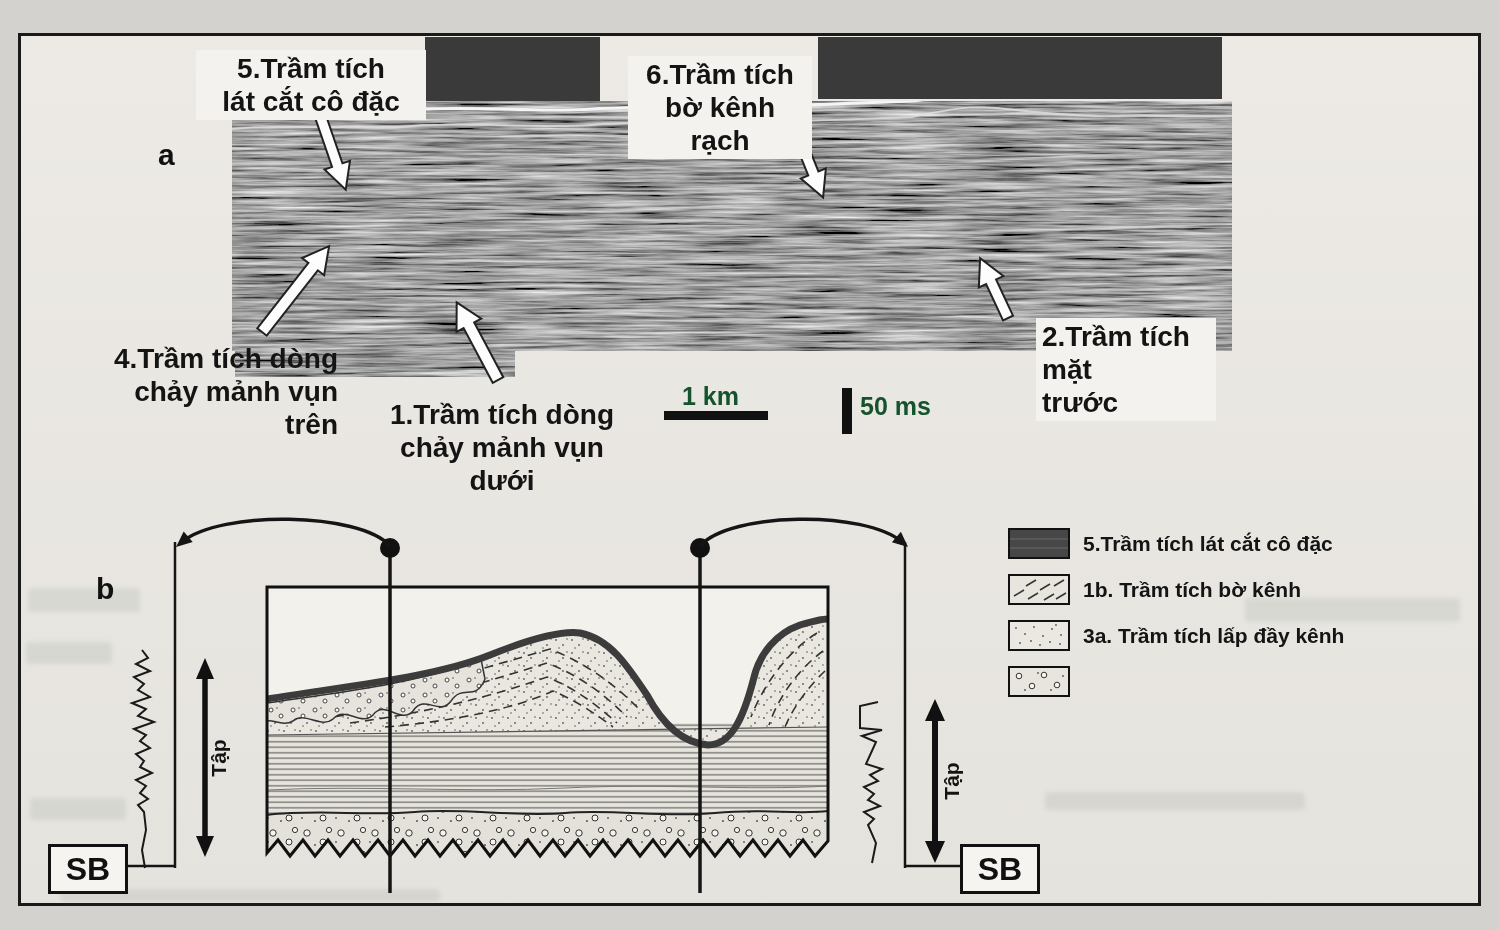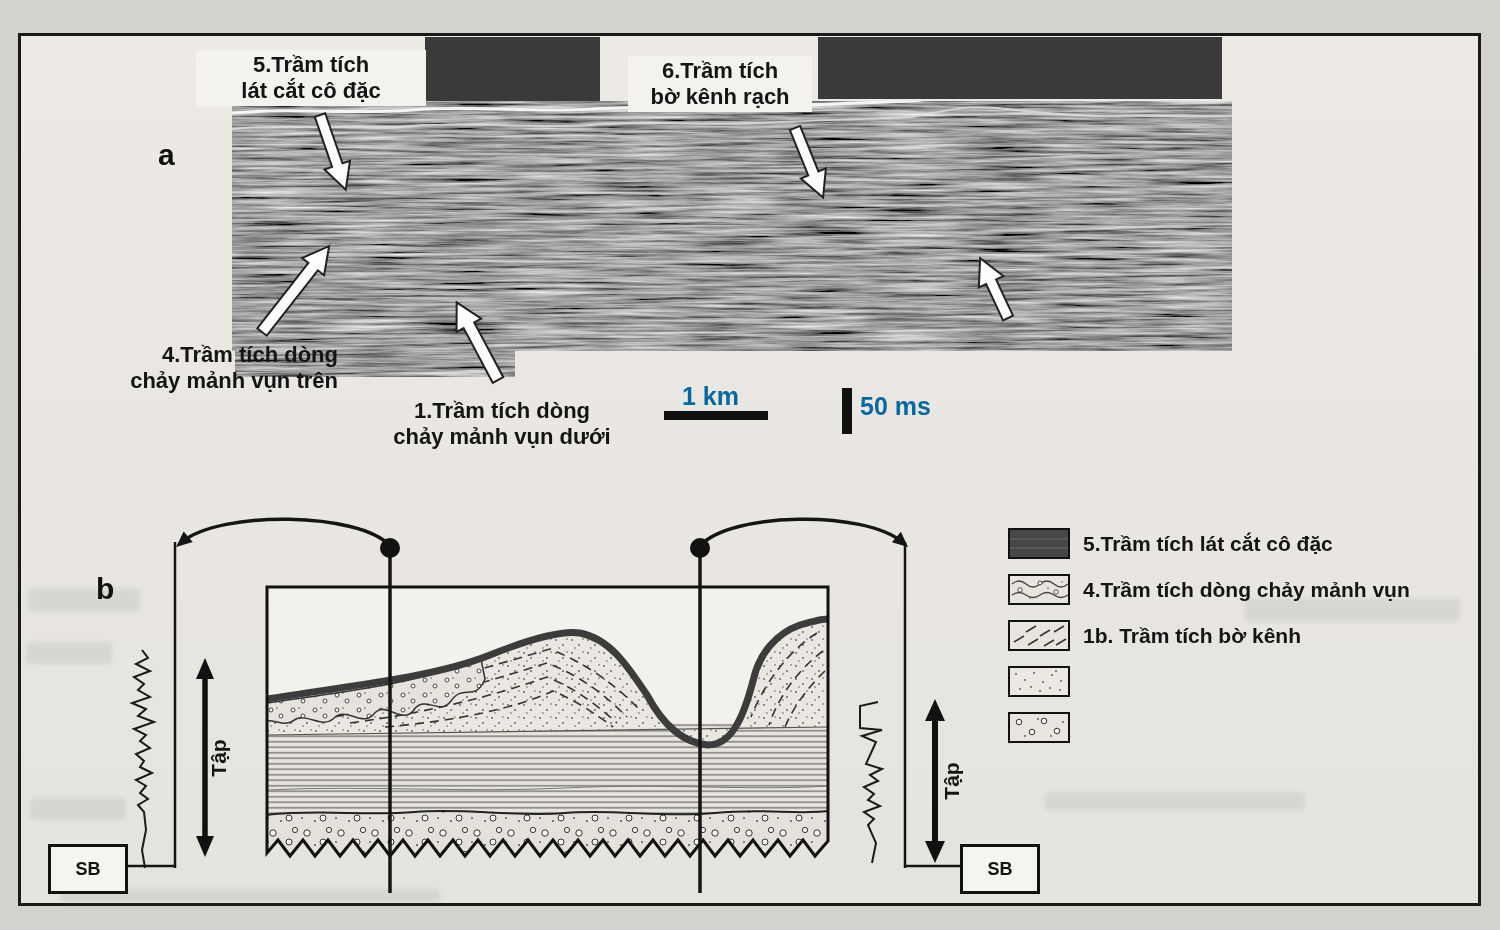--- a/index.html
+++ b/index.html
@@ -1,27 +1,27 @@
 <!DOCTYPE html>
 <html><head>
 <meta charset="utf-8">
 <style>
   html,body{margin:0;padding:0;}
   body{background:#c9c7c3;font-family:"Liberation Sans",sans-serif;}
   #page{position:relative;width:1500px;height:930px;background:#d4d2ce;overflow:hidden;}
   #frame{position:absolute;left:18px;top:33px;width:1457px;height:867px;
          border:3px solid #1a1a1a;background:linear-gradient(180deg,#edeae5,#e5e3de);}
   .abs{position:absolute;}
-  .lbl{font-weight:bold;font-size:22px;line-height:1.18;color:#141414;white-space:pre-line;}
+  .lbl{font-weight:bold;font-size:28px;line-height:1.18;color:#141414;white-space:pre-line;}
   .boxed{background:#f4f2ee;padding:2px 6px;}
   .panel-letter{font-weight:bold;font-size:30px;color:#111;}
-  .scale-text{font-weight:bold;font-size:25px;color:#0369a1;}
+  .scale-text{font-weight:bold;font-size:25px;color:#14532d;}
   .bar-h{background:#111;}
   .bar-v{background:#111;}
-  .sb-box{border:3px solid #111;background:#f6f4f0;font-weight:bold;font-size:18px;color:#111;
+  .sb-box{border:3px solid #111;background:#f6f4f0;font-weight:bold;font-size:32px;color:#111;
           display:flex;align-items:center;justify-content:center;}
   #legend{display:flex;flex-direction:column;gap:15px;}
   .legend-row{display:flex;align-items:center;gap:13px;}
   .legend-swatch{width:58px;height:27px;border:2px solid #111;background:#e8e5df;flex:0 0 auto;}
   .legend-swatch svg{display:block;}
   .legend-label{font-weight:bold;font-size:21px;color:#141414;white-space:nowrap;}
   .bleed{position:absolute;background:#6f7f72;opacity:0.13;filter:blur(2px);border-radius:4px;}
   .dark-block{position:absolute;background:#3a3a3a;}
 </style>
 </head>
@@ -81,20 +81,22 @@
       <path transform="translate(30,297) rotate(-52)" d="M0,-6 L83,-6 L83,-14 L109,0 L83,14 L83,6 L0,6 Z"></path>
       <path transform="translate(266,345) rotate(-118)" d="M0,-6 L62,-6 L62,-14 L88,0 L62,14 L62,6 L0,6 Z"></path>
     </g>
   </svg>
 
   <div class="abs panel-letter" style="left:158px;top:138px;">a</div>
   <div class="abs lbl boxed" style="left:196px;top:50px;width:218px;text-align:center;">5.Trầm tích
 lát cắt cô đặc</div>
   <div class="abs lbl boxed" style="left:628px;top:56px;width:172px;text-align:center;">6.Trầm tích
 bờ kênh rạch</div>
+  <div class="abs lbl boxed" style="left:1036px;top:318px;width:168px;text-align:left;">2.Trầm tích mặt
+trước</div>
   <div class="abs lbl" style="left:78px;top:342px;width:260px;text-align:right;">4.Trầm tích dòng
 chảy mảnh vụn trên</div>
   <div class="abs lbl" style="left:374px;top:398px;width:256px;text-align:center;">1.Trầm tích dòng
 chảy mảnh vụn dưới</div>
 
   <div class="abs scale-text" style="left:682px;top:382px;">1 km</div>
   <div class="abs bar-h" style="left:664px;top:411px;width:104px;height:9px;"></div>
   <div class="abs bar-v" style="left:842px;top:388px;width:10px;height:46px;"></div>
   <div class="abs scale-text" style="left:860px;top:392px;">50 ms</div>
 
@@ -202,36 +204,20 @@
       <div class="legend-swatch">
         <svg width="58" height="27" viewBox="0 0 58 27">
           <rect width="58" height="27" fill="#474747"></rect>
           <path d="M0,9 H58" stroke="#6a6a6a" stroke-width="1"></path>
             <path d="M0,18 H58" stroke="#6a6a6a" stroke-width="1"></path>
         </svg>
       </div>
       <div class="legend-label">5.Trầm tích lát cắt cô đặc</div>
     </div>
 
-    <div class="legend-row">
-      <div class="legend-swatch">
-        <svg width="58" height="27" viewBox="0 0 58 27">
-          <rect width="58" height="27" fill="#e8e5df"></rect>
-          <path d="M2,8 q7,-6 14,0 t14,0 t14,0 t14,0" stroke="#444" stroke-width="1.3" fill="none"></path>
-          <path d="M2,19 q7,-5 14,0 t14,0 t14,0 t14,0" stroke="#444" stroke-width="1.3" fill="none"></path>
-          <circle cx="10" cy="14" r="2.2" fill="#fff" stroke="#333" stroke-width="0.9"></circle>
-          <circle cx="30" cy="7" r="2" fill="#fff" stroke="#333" stroke-width="0.9"></circle>
-          <circle cx="46" cy="16" r="2.2" fill="#fff" stroke="#333" stroke-width="0.9"></circle>
-          <circle cx="20" cy="22" r="0.8" fill="#555"></circle>
-            <circle cx="38" cy="12" r="0.8" fill="#555"></circle>
-            <circle cx="52" cy="6" r="0.8" fill="#555"></circle>
-        </svg>
-      </div>
-      <div class="legend-label">4.Trầm tích dòng chảy mảnh vụn</div>
-    </div>
 
     <div class="legend-row">
       <div class="legend-swatch">
         <svg width="58" height="27" viewBox="0 0 58 27">
           <rect width="58" height="27" fill="#e8e5df"></rect>
           <g stroke="#333" stroke-width="1.5">
             <path d="M4,20 L14,14"></path>
               <path d="M16,10 L26,4"></path>
               <path d="M18,23 L28,17"></path>
             <path d="M30,14 L40,8"></path>
@@ -257,20 +243,21 @@
               <circle cx="51" cy="13" r="0.9"></circle>
             <circle cx="10" cy="21" r="0.9"></circle>
               <circle cx="21" cy="19" r="0.9"></circle>
               <circle cx="30" cy="23" r="0.9"></circle>
             <circle cx="40" cy="20" r="0.9"></circle>
               <circle cx="50" cy="22" r="0.9"></circle>
               <circle cx="46" cy="3" r="0.9"></circle>
           </g>
         </svg>
       </div>
+      <div class="legend-label">3a. Trầm tích lấp đầy kênh</div>
     </div>
 
 
     <div class="legend-row">
       <div class="legend-swatch">
         <svg width="58" height="27" viewBox="0 0 58 27">
           <rect width="58" height="27" fill="#e8e5df"></rect>
           <circle cx="9" cy="8" r="2.8" fill="#f6f4f0" stroke="#333" stroke-width="1"></circle>
           <circle cx="22" cy="18" r="2.8" fill="#f6f4f0" stroke="#333" stroke-width="1"></circle>
           <circle cx="34" cy="7" r="2.8" fill="#f6f4f0" stroke="#333" stroke-width="1"></circle>

